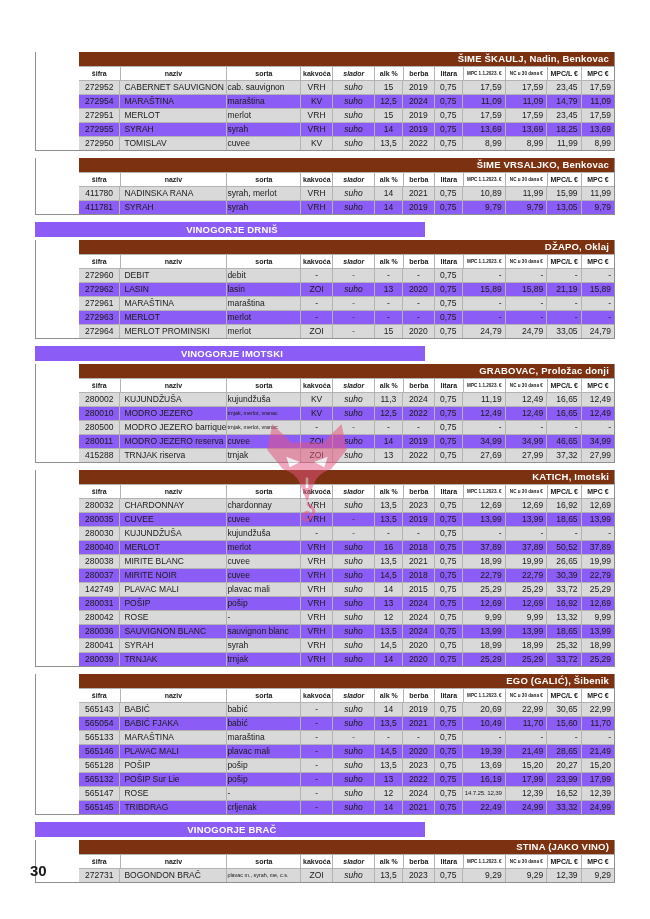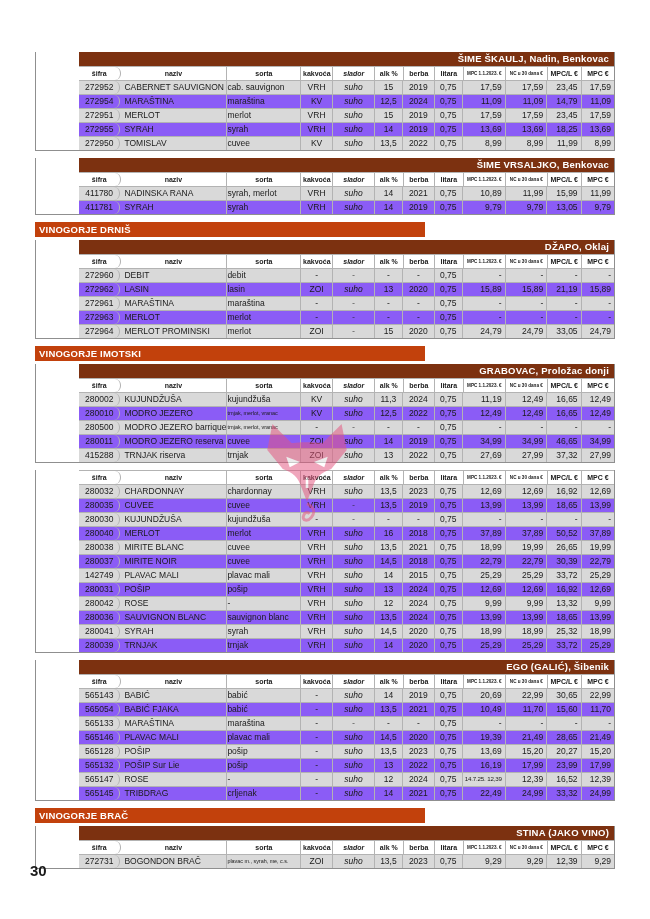--- a/index.html
+++ b/index.html
@@ -3,40 +3,40 @@
 <meta charset="utf-8">
 <style>
   html,body{margin:0;padding:0;}
   body{
     width:650px;height:919px;background:#ffffff;position:relative;
     font-family:"Liberation Sans", sans-serif;color:#1a1a1a;overflow:hidden;
   }
   .content{position:absolute;left:35px;top:52px;width:580px;}
   .region-header{
     width:390px;height:15px;line-height:15px;box-sizing:border-box;
-    background:#c2410c;color:#ffffff;font-weight:bold;font-size:9.5px;
-    padding-left:4px;margin-bottom:3px;letter-spacing:.2px;
+    background:#8b5cf6;color:#ffffff;font-weight:bold;font-size:9.5px;
+    padding-left:4px;margin-bottom:3px;letter-spacing:.2px;text-align:center;
   }
   .wine-table{margin-bottom:7px;border:1px solid #8f8f8f;border-top:none;padding-left:43px;}
   .banner{
     height:14px;line-height:14px;background:#7c3110;color:#ffffff;
     font-weight:bold;font-size:9.5px;text-align:right;padding-right:5px;
     box-sizing:border-box;letter-spacing:.2px;
   }
   .trow{display:flex;height:14px;box-sizing:border-box;border-top:1px solid #b3b3b3;background:#8b5cf6;}
   .trow.alt{background:#d9d9d9;}
   .trow.header{background:#ffffff;font-weight:bold;}
   .cell{
     box-sizing:border-box;border-right:1px solid #b3b3b3;overflow:hidden;
     white-space:nowrap;font-size:8.5px;line-height:12px;height:100%;
   }
   .cell:last-child{border-right:none;}
   .trow.header .cell{font-size:7px;text-align:center;padding:0;line-height:13px;}
   .trow.header .cell.th-tiny{font-size:4.6px;}
-  .c0{width:45px;text-align:center;border-radius:6px;}
+  .c0{width:45px;text-align:center;}
   .c1{width:116px;text-align:left;padding-left:4px;}
   .c2{width:80px;text-align:left;}
   .c3{width:35px;text-align:center;}
   .c4{width:45px;text-align:center;font-style:italic;}
   .c5{width:31px;text-align:center;}
   .c6{width:34px;text-align:center;}
   .c7{width:31px;text-align:center;}
   .c8{width:46px;text-align:right;padding-right:3px;}
   .c9{width:45px;text-align:right;padding-right:3px;}
   .c10{width:37px;text-align:right;padding-right:3px;}
@@ -352,20 +352,21 @@
         <span class="cell c5">13</span>
         <span class="cell c6">2022</span>
         <span class="cell c7">0,75</span>
         <span class="cell c8">27,69</span>
         <span class="cell c9">27,99</span>
         <span class="cell c10">37,32</span>
         <span class="cell c11">27,99</span>
       </div>
     </div>
     <div class="wine-table">
+      <div class="banner">KATICH, Imotski</div>
       <div class="trow header">
         <span class="cell c0">šifra</span>
         <span class="cell c1">naziv</span>
         <span class="cell c2">sorta</span>
         <span class="cell c3">kakvoća</span>
         <span class="cell c4">slador</span>
         <span class="cell c5">alk %</span>
         <span class="cell c6">berba</span>
         <span class="cell c7">litara</span>
         <span class="cell c8 th-tiny">MPC 1.1.2023. €</span>

